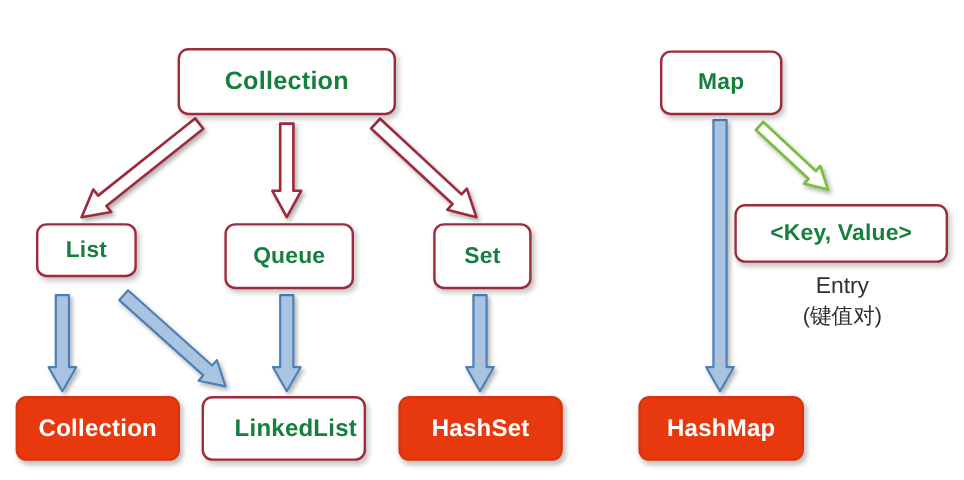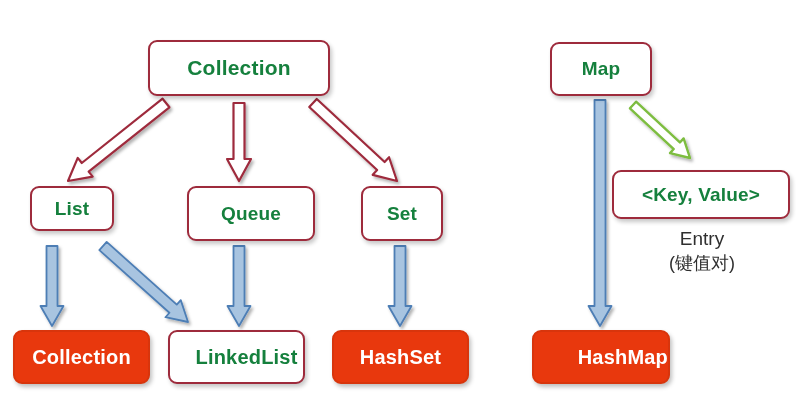--- a/index.html
+++ b/index.html
@@ -77,21 +77,21 @@
     </svg>
 
   <div class="node node-outline" style="left:148px; top:40px; width:182px; height:56px; font-size:21px;">
     <span>Collection</span>
   </div>
 
   <div class="node node-outline" style="left:30px; top:186px; width:84px; height:45px; font-size:19px;text-align:center;">
     <span>List</span>
   </div>
 
-  <div class="node node-outline" style="left:187px; top:186px; width:128px; height:55px; font-size:19px;">
+  <div class="node node-outline" style="left:187px; top:186px; width:108px; height:55px; font-size:19px;">
     <span>Queue</span>
   </div>
 
   <div class="node node-outline" style="left:361px; top:186px; width:82px; height:55px; font-size:19px;">
     <span>Set</span>
   </div>
 
   <div class="node node-filled" style="left:13px; top:330px; width:137px; height:54px; font-size:20px;">
     <span>Collection</span>
   </div>
@@ -105,21 +105,21 @@
   </div>
 
   <div class="node node-outline" style="left:550px; top:42px; width:102px; height:54px; font-size:19px;">
     <span>Map</span>
   </div>
 
   <div class="node node-outline" style="left:612px; top:170px; width:178px; height:49px; font-size:19px;">
     <span>&lt;Key, Value&gt;</span>
   </div>
 
-  <div class="node node-filled" style="left:532px; top:330px; width:138px; height:54px; font-size:20px;justify-content:flex-end;">
+  <div class="node node-filled" style="left:532px; top:330px; width:138px; height:54px; font-size:20px;">
     <span>HashMap</span>
   </div>
 
   <div class="caption" style="left:640px; top:228px; width:124px; font-size:19px;">Entry</div>
 
   <div class="caption" style="left:640px; top:251px; width:124px; font-size:18px;">(键值对)</div>
 
 </div>
 
 </body></html>

